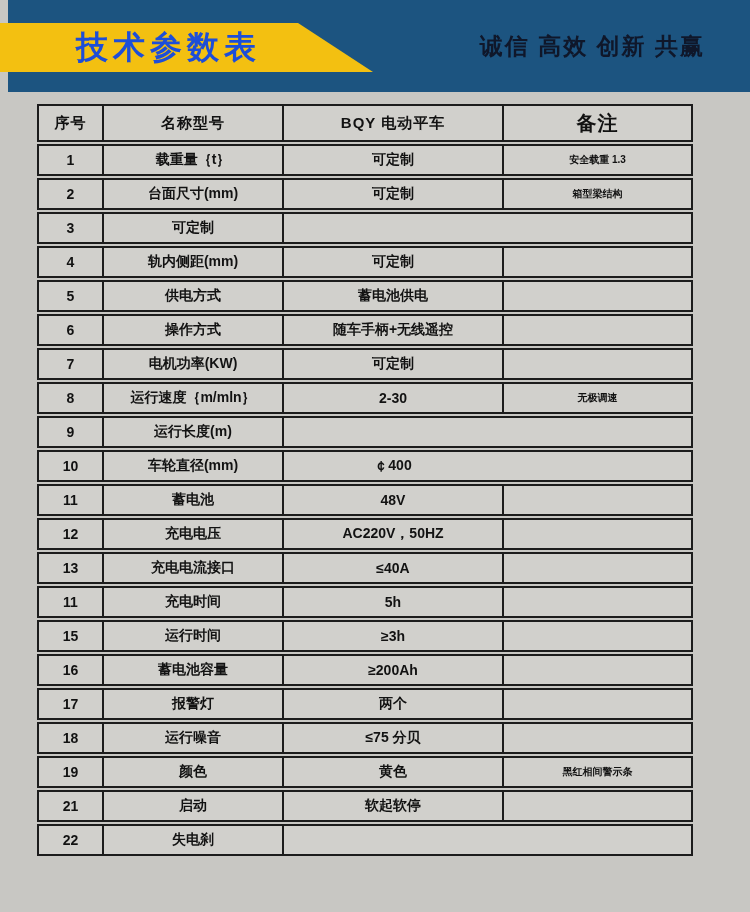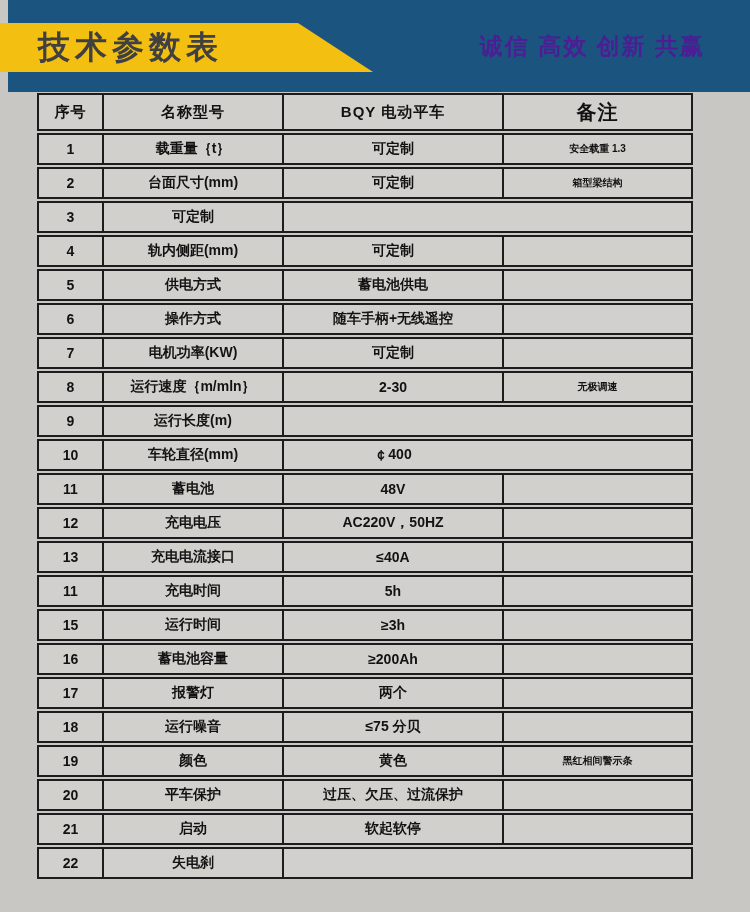--- a/index.html
+++ b/index.html
@@ -28,42 +28,42 @@
   .ribbon{
     position:absolute;
     left:0;top:23px;
     width:373px;height:49px;
     background:var(--ribbon-yellow);
     clip-path:polygon(0 0,79.9% 0,100% 100%,0 100%);
     z-index:2;
   }
   .ribbon-title{
     display:block;
-    padding-left:38px;
+    padding-left:76px;
     line-height:49px;
     font-size:32px;
     font-weight:bold;
     letter-spacing:5px;
-    color:#404040;
+    color:#1d4ed8;
     white-space:nowrap;
   }
   .slogan{
     position:absolute;
     right:45px;top:31px;
     font-size:23px;
     font-weight:bold;
     letter-spacing:2px;
-    color:#4c1d95;
+    color:#0f172a;
     white-space:nowrap;
     z-index:2;
   }
   
   .spec-table{
     position:absolute;
-    left:37px;top:93px;
+    left:37px;top:104px;
     width:656px;
   }
   .t-row{
     display:grid;
     grid-template-columns:63px 180px 220px 1fr;
     height:32px;
     margin-bottom:2px;
     border:2px solid var(--line);
     background:var(--cell-bg);
   }
@@ -225,26 +225,20 @@
     <div class="cell c-remark"></div>
   </div>
 
   <div class="t-row">
     <div class="cell c-no">19</div>
     <div class="cell c-name">颜色</div>
     <div class="cell c-val">黄色</div>
     <div class="cell c-remark">黑红相间警示条</div>
   </div>
 
-  <div class="t-row">
-    <div class="cell c-no">20</div>
-    <div class="cell c-name">平车保护</div>
-    <div class="cell c-val">过压、欠压、过流保护</div>
-    <div class="cell c-remark"></div>
-  </div>
 
   <div class="t-row">
     <div class="cell c-no">21</div>
     <div class="cell c-name">启动</div>
     <div class="cell c-val">软起软停</div>
     <div class="cell c-remark"></div>
   </div>
 
   <div class="t-row">
     <div class="cell c-no">22</div>

